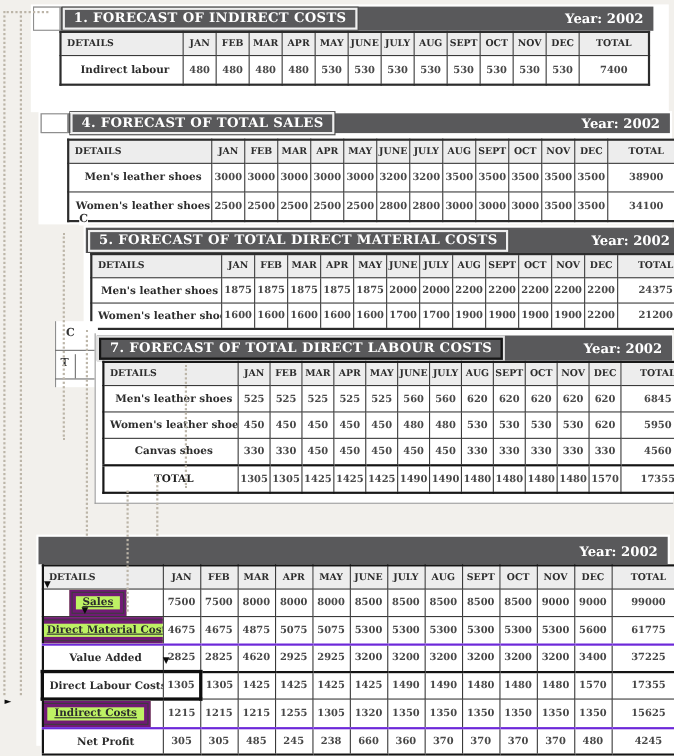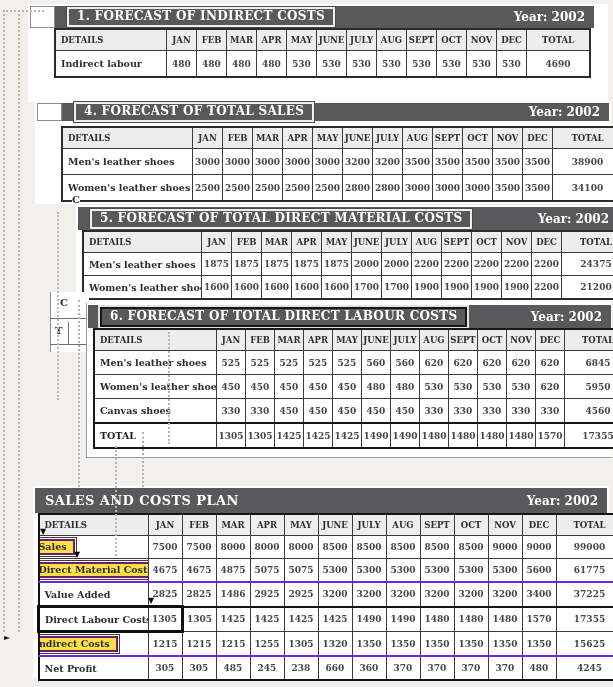--- a/index.html
+++ b/index.html
@@ -16,52 +16,52 @@
   #bgP{left:33px;top:486px;width:576px;height:192px;z-index:10;}
 
   
   .tbar{position:absolute;display:flex;align-items:center;background:#59595b;color:#fff;}
   #bar1{left:30px;top:6px;width:564px;height:22px;z-index:2;}
   #bar4{left:37px;top:103px;width:572px;height:18px;z-index:4;}
   #bar5{left:78px;top:207px;width:540px;height:23px;z-index:6;}
   #bar6{left:88px;top:305px;width:523px;height:23px;z-index:9;}
   #barP{left:35px;top:488px;width:572px;height:25px;z-index:11;}
   .tab{width:25px;height:100%;background:#fff;border:1px solid #8e8e8e;box-sizing:border-box;flex:0 0 auto;}
-  .tbox{margin-left:12px;padding:0px 8px 2px;font-size:12px;font-weight:bold;letter-spacing:.3px;white-space:nowrap;
+  .tbox{margin-left:2px;padding:0px 8px 2px;font-size:12px;font-weight:bold;letter-spacing:.3px;white-space:nowrap;
         border:2px solid #efefef;box-shadow:0 0 0 1px #4a4a4a;}
   .tbox.dark{border:2px solid #161616;box-shadow:0 0 0 2px #e2e2e2;}
   .year{margin-left:auto;padding-right:9px;font-size:12px;font-weight:bold;white-space:nowrap;}
   .ptitle{padding-left:10px;font-size:13px;font-weight:bold;letter-spacing:.4px;}
 
   
   table{position:absolute;border-collapse:collapse;table-layout:fixed;background:#fff;}
   th,td{border:1px solid #3a3a3a;font-weight:bold;color:#3c3c3c;text-align:center;padding:0;overflow:hidden;white-space:nowrap;}
   th{background:#ededed;font-size:8.5px;height:20px;color:#2e2e2e;}
   td{font-size:9px;height:24px;color:#474747;}
   .c-label{text-align:left;padding-left:5px;margin-left:46px;}
-  td.c-label{font-size:9.5px;color:#2d2d2d;}
+  td.c-label{font-size:9.5px;color:#2d2d2d;text-align:center;}
   #table1{left:54px;top:28px;width:516px;z-index:2;border:2px solid #2c2c2c;}
   #table4{left:61px;top:126px;width:545px;z-index:4;border:2px solid #2c2c2c;}
   #table5{left:82px;top:230px;width:528px;z-index:6;border:2px solid #2c2c2c;}
   #table6{left:93px;top:328px;width:518px;z-index:9;border:2px solid #181818;}
   #tableP{left:37px;top:513px;width:565px;z-index:11;border:2px solid #141414;}
   #table1 .c-label{width:105px;} #table1 .c-month{width:29px;} #table1 .c-total{width:62px;} #table1 td{height:25px;}
   #table4 .c-label{width:124px;} #table4 .c-month{width:29px;} #table4 .c-total{width:69px;} #table4 td{height:25px;}
   #table5 .c-label{width:112px;} #table5 .c-month{width:29px;} #table5 .c-total{width:68px;} #table5 td{height:22px;}
   #table6 .c-label{width:116px;} #table6 .c-month{width:28px;} #table6 .c-total{width:66px;} #table6 td{height:23px;}
   #tableP .c-label{width:103px;} #tableP .c-month{width:33px;} #tableP .c-total{width:66px;} #tableP td{height:22px;}
   tr.row-total td{border-top:2px solid #141414;}
   tr.row-total td.c-label{font-size:9.5px;color:#202020;}
   tr.row-frame td{border-top:2px solid #6d28d9;border-bottom:2px solid #141414;}
   tr.row-dlc td.c-label{border:3px solid #0f0f0f;border-right:1px solid #3a3a3a;}
   tr.row-dlc td:nth-child(2){border:3px solid #0f0f0f;border-left:1px solid #3a3a3a;}
 
   
-  .lblbox{display:inline-block;position:relative;background:#fde047;border:2px solid #701a75;
-          padding:0 6px 1px;margin-left:-14px;font-size:9.5px;color:#2d2d2d;}
+  .lblbox{display:inline-block;position:relative;background:#bef264;border:6px solid #701a75;
+          padding:0 6px 1px;margin-left:-14px;font-size:9.5px;color:#2d2d2d;text-decoration:underline;}
   .lblbox::after{content:"";position:absolute;inset:-4px;border:1px solid #3c3c3c;pointer-events:none;}
   .lblbox.wide{margin-left:-18px;}
 
   
   .frag{position:absolute;font-size:10px;font-weight:bold;color:#333;background:#fff;line-height:1;}
   #fragC1{left:72px;top:195px;z-index:4;}
   #fragC2{left:60px;top:298px;z-index:7;}
   #fragT{left:55px;top:326px;z-index:7;}
   .fragline{position:absolute;height:0;border-top:1px solid #6f6f6f;z-index:7;}
   #fl1{left:50px;top:318px;width:38px;} #fl2{left:50px;top:344px;width:38px;}
@@ -99,25 +99,24 @@
   <div class="tbar" id="bar4">
     <div class="tab"></div>
     <div class="tbox">4.  FORECAST OF TOTAL SALES</div>
     <div class="year">Year: 2002</div>
   </div>
   <div class="tbar" id="bar5">
     <div class="tbox">5.  FORECAST OF TOTAL DIRECT MATERIAL COSTS</div>
     <div class="year">Year: 2002</div>
   </div>
   <div class="tbar" id="bar6">
-    <div class="tbox dark">6.  FORECAST OF TOTAL DIRECT LABOUR COSTS</div>
+    <div class="tbox dark">7.  FORECAST OF TOTAL DIRECT LABOUR COSTS</div>
     <div class="year">Year: 2002</div>
   </div>
   <div class="tbar" id="barP">
-    <div class="ptitle">SALES AND COSTS PLAN</div>
     <div class="year">Year: 2002</div>
   </div>
 
   <table id="table1">
     <thead>
         <tr>
       <th class="c-label">DETAILS</th>
       <th class="c-month">JAN</th>
           <th class="c-month">FEB</th>
           <th class="c-month">MAR</th>
@@ -141,21 +140,21 @@
           <td class="c-month">480</td>
           <td class="c-month">480</td>
           <td class="c-month">530</td>
           <td class="c-month">530</td>
           <td class="c-month">530</td>
           <td class="c-month">530</td>
           <td class="c-month">530</td>
           <td class="c-month">530</td>
           <td class="c-month">530</td>
           <td class="c-month">530</td>
-          <td class="c-total">4690</td>
+          <td class="c-total">7400</td>
         </tr>
       </tbody>
   </table>
 
   <table id="table4">
     <thead>
         <tr>
       <th class="c-label">DETAILS</th>
       <th class="c-month">JAN</th>
           <th class="c-month">FEB</th>
@@ -399,21 +398,21 @@
           <td class="c-month">5300</td>
           <td class="c-month">5300</td>
           <td class="c-month">5300</td>
           <td class="c-month">5600</td>
           <td class="c-total">61775</td>
         </tr>
         <tr class="row-frame">
           <td class="c-label">Value Added</td>
           <td class="c-month">2825</td>
           <td class="c-month">2825</td>
-          <td class="c-month">1486</td>
+          <td class="c-month">4620</td>
           <td class="c-month">2925</td>
           <td class="c-month">2925</td>
           <td class="c-month">3200</td>
           <td class="c-month">3200</td>
           <td class="c-month">3200</td>
           <td class="c-month">3200</td>
           <td class="c-month">3200</td>
           <td class="c-month">3200</td>
           <td class="c-month">3400</td>
           <td class="c-total">37225</td>

